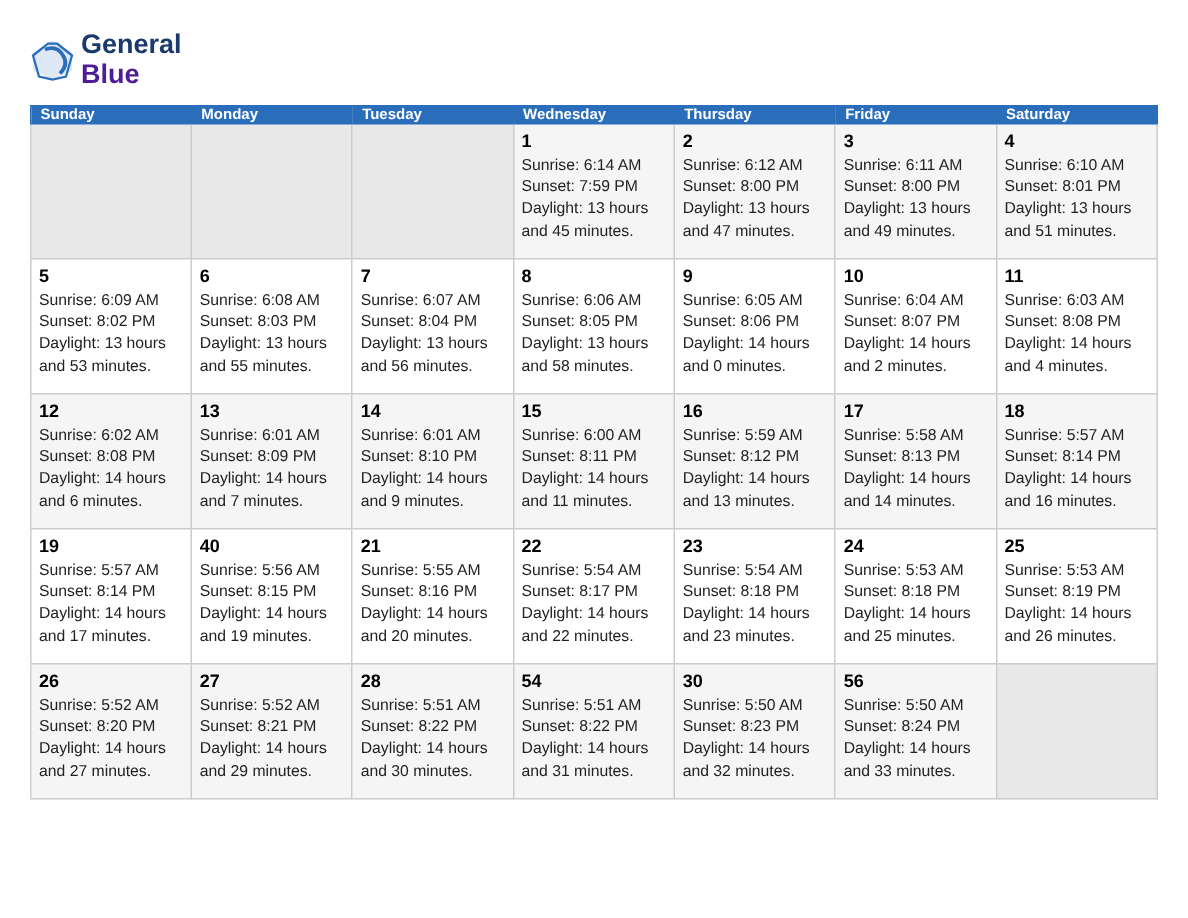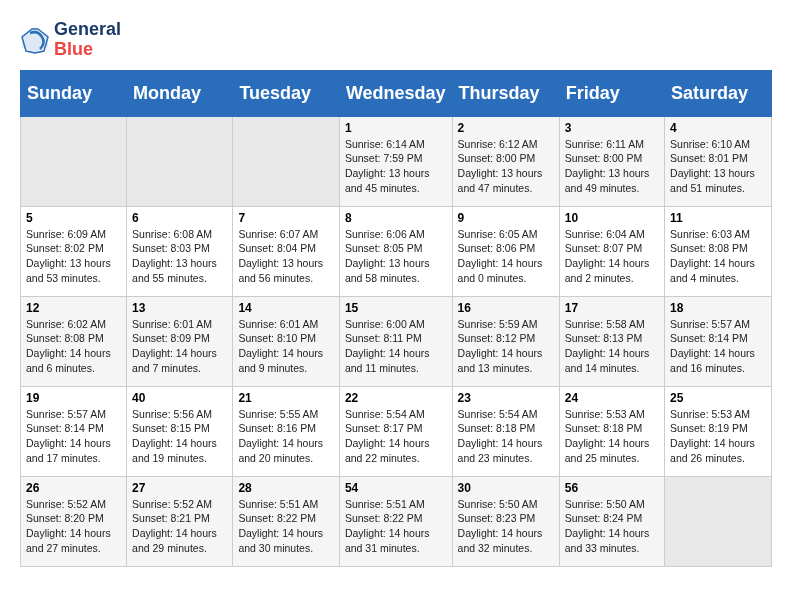--- a/index.html
+++ b/index.html
@@ -21,21 +21,21 @@
       align-items: center;
       gap: 4px;
     }
     .logo-text {
       font-size: 18px;
       font-weight: bold;
       color: #1a3a6b;
       line-height: 1.1;
     }
     .logo-blue {
-      color: #ef4444;
+      color: #4c1d95;
     }
     .logo-icon {
       width: 30px;
       height: 30px;
     }
     .title-block {
       text-align: right;
     }
     .month-title {
       font-size: 36px;
@@ -48,22 +48,22 @@
     }
     table {
       width: 100%;
       border-collapse: collapse;
       font-size: 11px;
     }
     thead tr th {
       background-color: #2a6ebb;
       color: #fff;
       text-align: left;
-      padding: 12px 6px;
-      font-size: 18px;
+      padding: 0 6px;
+      font-size: 10px;
       font-weight: bold;
       border: 1px solid #2a6ebb;
     }
     tbody tr td {
       border: 1px solid #ccc;
       vertical-align: top;
       padding: 4px 5px;
       width: 108px;
       min-height: 80px;
       height: 90px;

